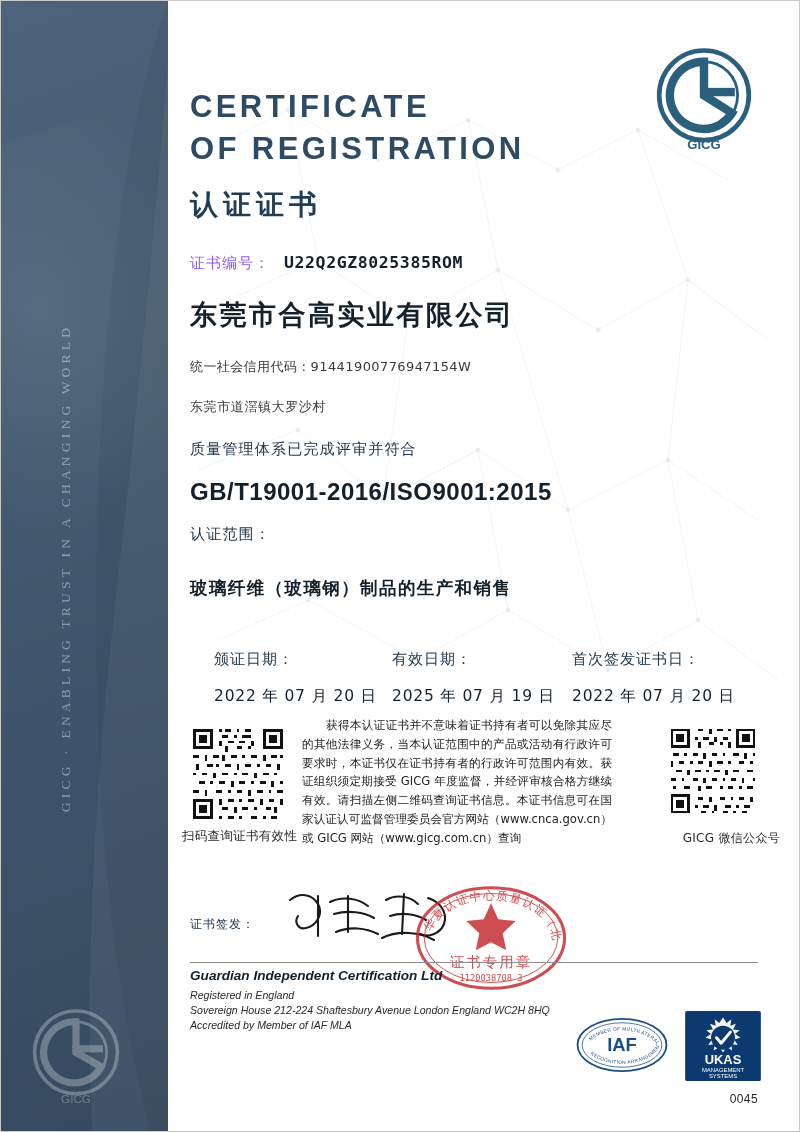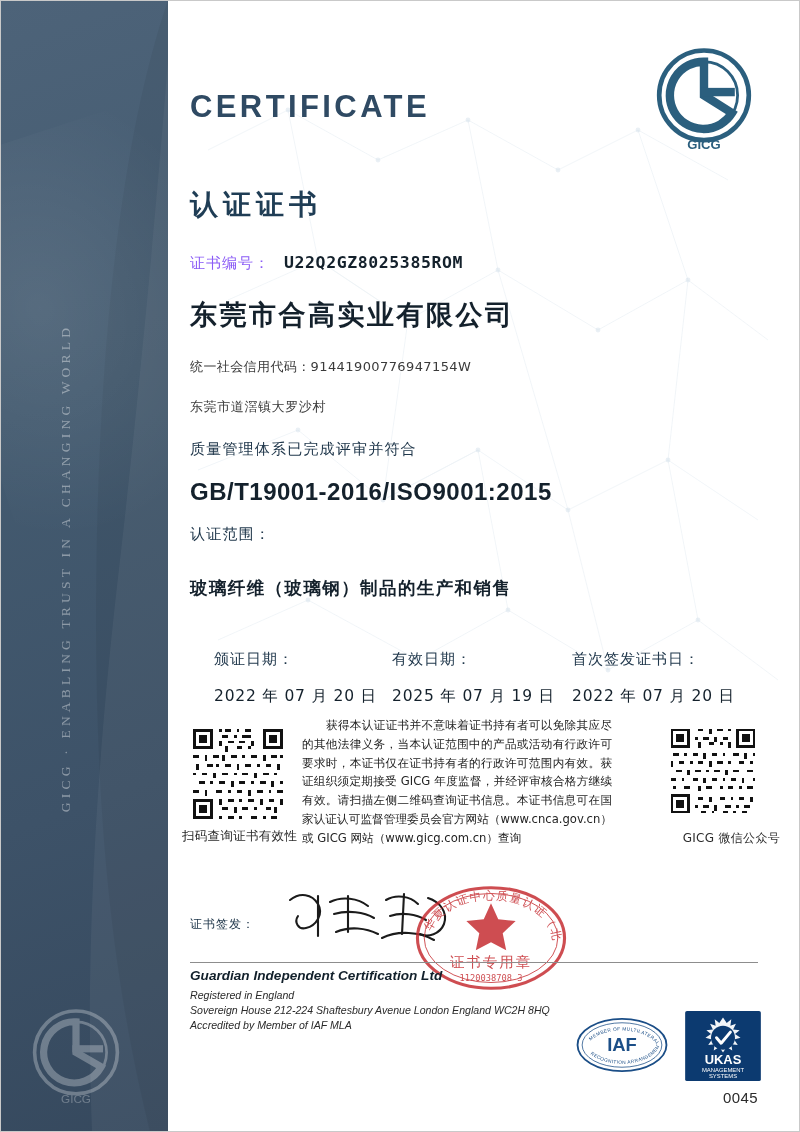--- a/index.html
+++ b/index.html
@@ -354,21 +354,21 @@
     right: 38px;
     bottom: 50px;
     width: 78px;
     height: 72px;
   }
   .doc-number {
     position: absolute;
     right: 42px;
     bottom: 26px;
     color: #2b2b2b;
-    font-size: 15px;
+    font-size: 12px;
     letter-spacing: 0.4px;
   }
 </style>
 </head>
 <body>
 
 <div class="page">
 
   <div class="left-band">
     <svg class="band-curve" viewBox="0 0 168 1132" preserveAspectRatio="none">
@@ -424,20 +424,21 @@
     <svg class="gicg-logo" viewBox="0 0 120 120">
       <circle cx="60" cy="55" r="48" fill="none" stroke="#2b5f7e" stroke-width="5"></circle>
       <circle cx="60" cy="55" r="36" fill="none" stroke="#2b5f7e" stroke-width="3"></circle>
       <path d="M60 19 A36 36 0 1 0 90 74 L60 55 Z" fill="none" stroke="#2b5f7e" stroke-width="9"></path>
       <rect x="57" y="47" width="36" height="9" fill="#2b5f7e"></rect>
       <text x="60" y="112" font-size="14" fill="#2b5f7e" text-anchor="middle" font-weight="bold" font-family="Liberation Sans, sans-serif">GICG</text>
     </svg>
 
     <div class="title-en">
       <span>CERTIFICATE</span>
+      <span class="l2">OF REGISTRATION</span>
     </div>
     <div class="title-cn">认证证书</div>
 
     <div class="row-certno">
       <span class="label-cn">证书编号：</span>
       <span class="certno-val">U22Q2GZ8025385ROM</span>
     </div>
 
     <div class="company">东莞市合高实业有限公司</div>
     <div class="credit-code">统一社会信用代码：91441900776947154W</div>

